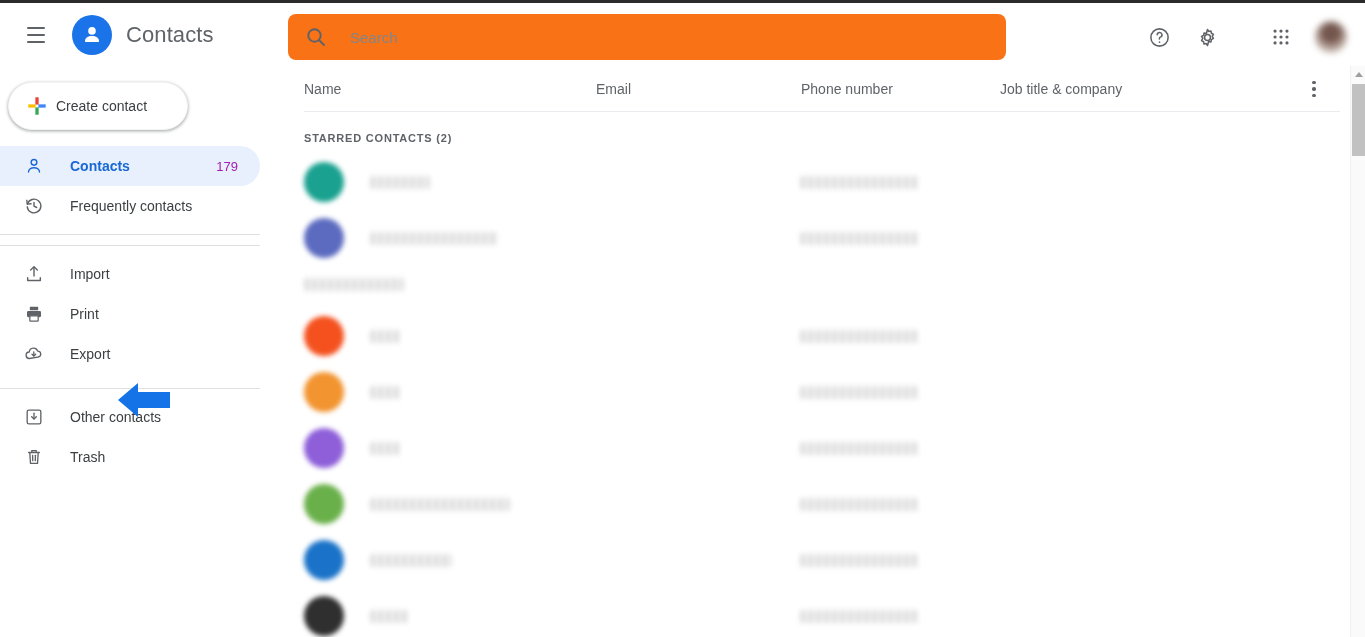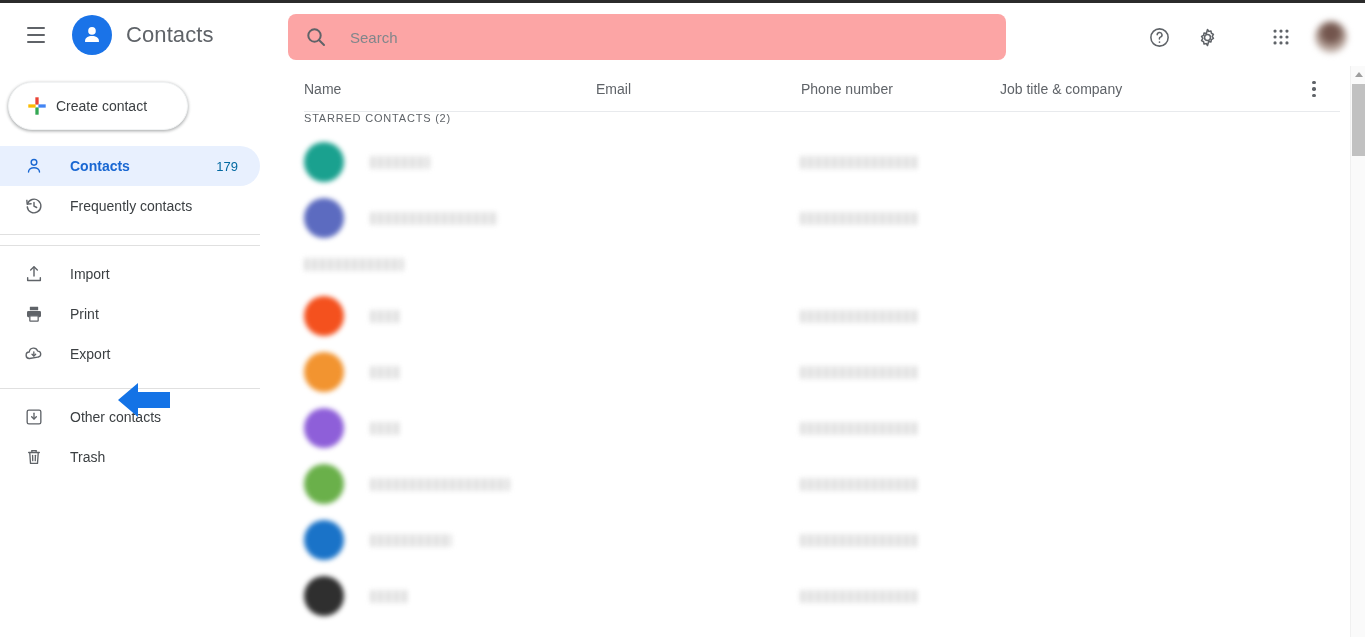--- a/index.html
+++ b/index.html
@@ -38,21 +38,21 @@
   }
   .brand-logo svg { display: block; }
   .brand-title {
     font-size: 22px; color: #5f6368; letter-spacing: .1px; white-space: nowrap;
   }
 
   
   .search-wrap {
     position: absolute; left: 288px; top: 11px;
     width: 718px; height: 46px;
-    background: #fca5a5; border-radius: 8px;
+    background: #f97316; border-radius: 8px;
     display: flex; align-items: center;
   }
   .search-icon { width: 24px; height: 24px; margin-left: 16px; flex: none; }
   .search-input {
     border: none; outline: none; background: transparent;
     font-family: "Liberation Sans", sans-serif; font-size: 15px;
     color: #3c4043; margin-left: 22px; width: 600px; height: 100%;
   }
   .search-input::placeholder { color: #80868b; }
 
@@ -92,21 +92,21 @@
   }
   .nav-item .nav-icon { width: 20px; height: 20px; flex: none; display: block; }
   .nav-item .nav-label {
     font-size: 14px; color: #3c4043; margin-left: 26px; white-space: nowrap;
   }
   .nav-item .nav-count {
     position: absolute; right: 22px; font-size: 13px; color: #5f6368;
   }
   .nav-item.active { background: #e8f0fe; }
   .nav-item.active .nav-label { color: #1967d2; font-weight: bold; }
-  .nav-item.active .nav-count { color: #0369a1; }
+  .nav-item.active .nav-count { color: #a21caf; }
   .nav-item.hovered { background: #f1f3f4; }
 
   .nav-divider { height: 1px; background: #e0e0e0; margin: 8px 0 8px 0; width: 260px; }
 
   .labels-row { margin-top: 2px; }
   .labels-row .nav-label { margin-left: 26px; }
 
   
   .anno-arrow {
     position: absolute; left: 118px; top: 381px;
@@ -128,22 +128,22 @@
   .th-phone { left: 497px; }
   .th-job { left: 672px; margin-left: 24px; }
   .more-vert {
     position: absolute; right: 14px; top: 11px; width: 24px; height: 24px;
     display: flex; flex-direction: column; align-items: center; justify-content: center;
     gap: 3px; cursor: pointer;
   }
   .more-vert i { width: 3.5px; height: 3.5px; border-radius: 50%; background: #5f6368; display: block; }
 
   .section-label {
-    margin-left: 32px; 
-    font-size: 11px; letter-spacing: .8px; color: #5f6368; text-transform: uppercase;
+    margin-left: 32px; margin-top: 20px;
+    font-size: 11px; letter-spacing: .8px; color: #5f6368; text-transform: uppercase; font-weight: bold;
   }
 
   .rows { margin-top: 10px; }
   .row {
     position: relative; height: 56px; display: flex; align-items: center;
     padding-left: 32px; cursor: pointer;
   }
   .row-avatar {
     width: 40px; height: 40px; border-radius: 50%; flex: none;
     filter: blur(2.6px);

